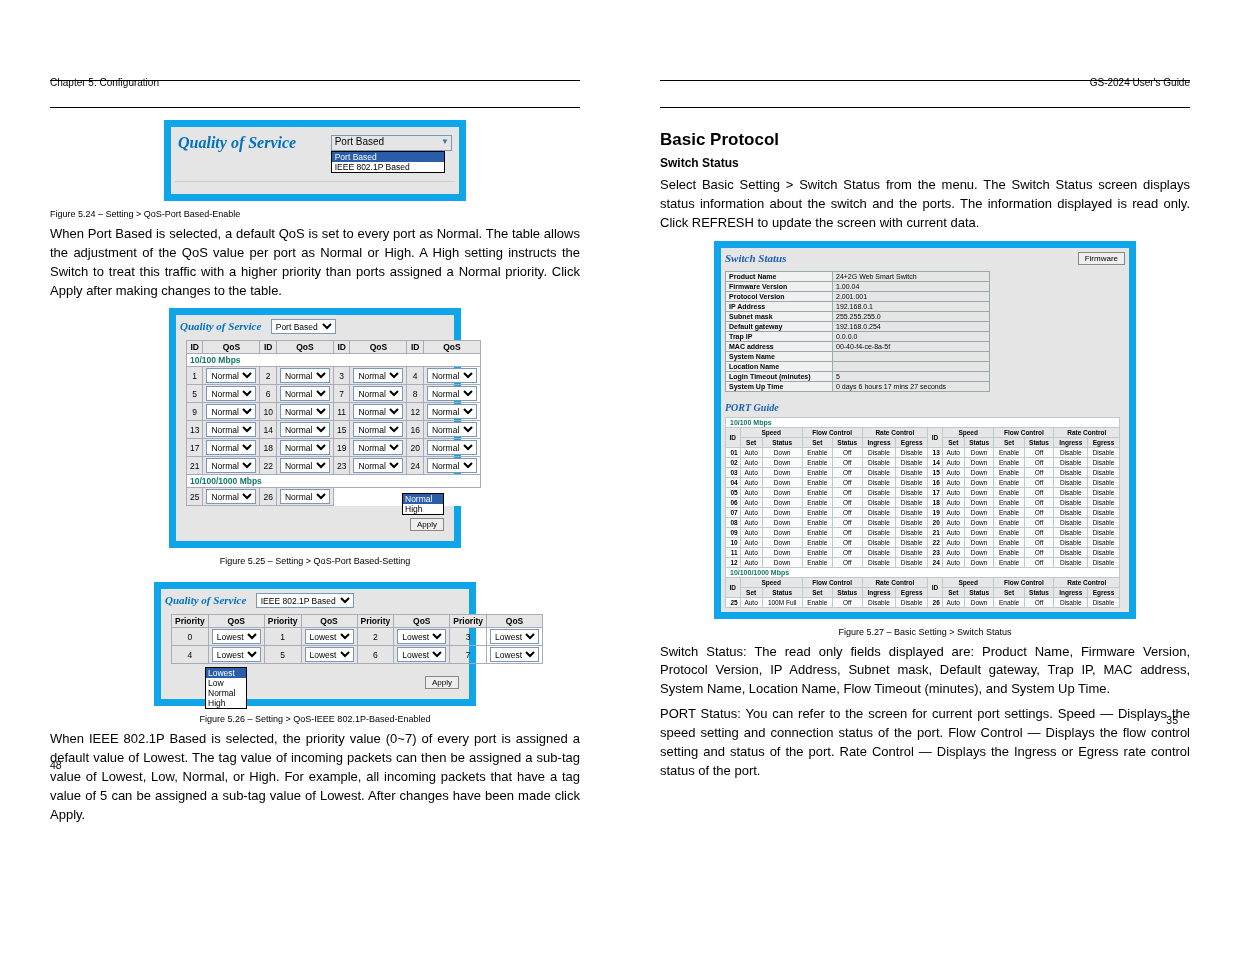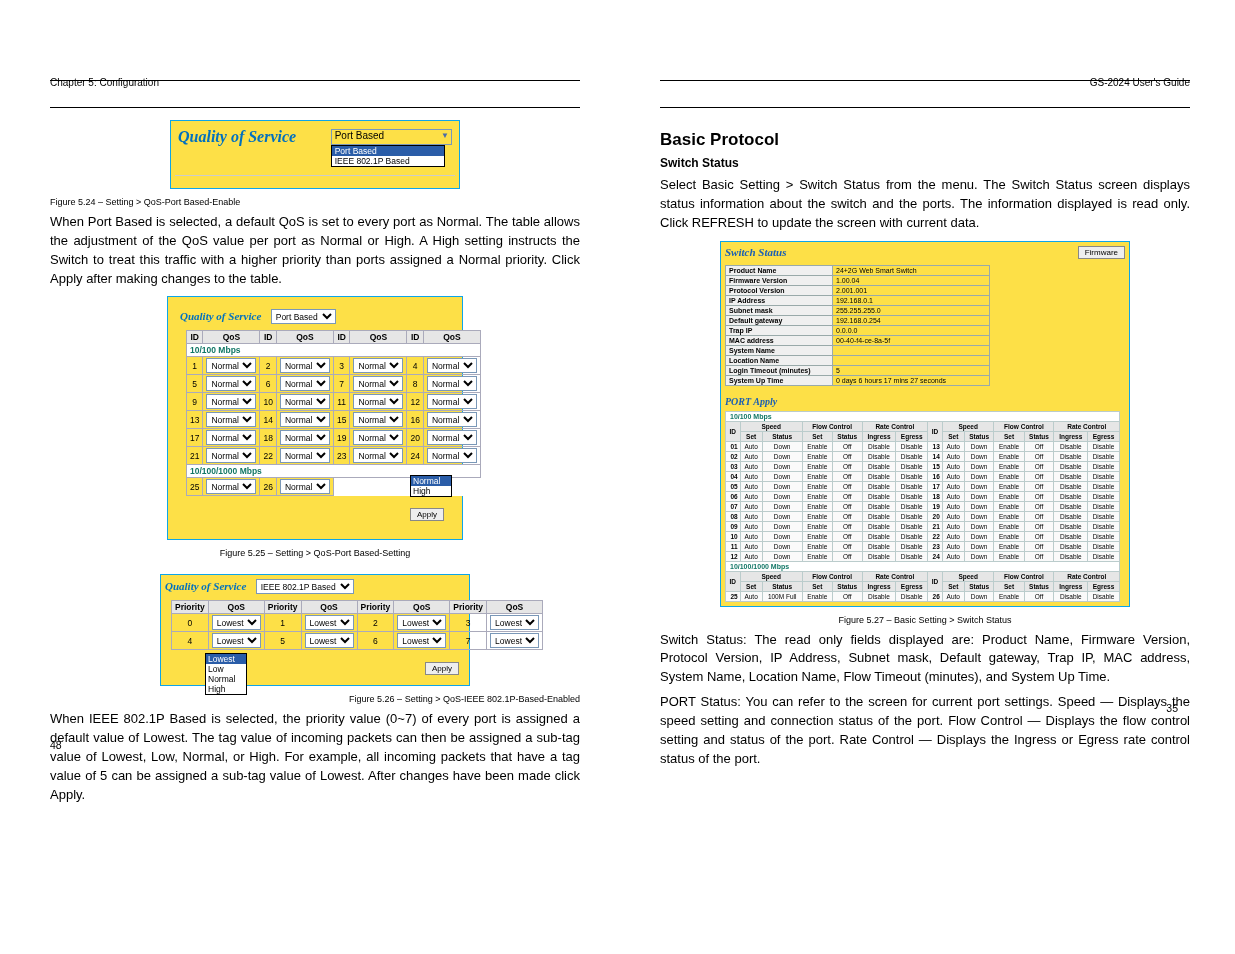--- a/index.html
+++ b/index.html
@@ -11,21 +11,21 @@
   .chapter{position:absolute;bottom:19px;font-size:10px;}
   .left .chapter{left:0;}
   .right .chapter{right:0;}
   .body-text{font-size:13px;line-height:1.45;text-align:justify;margin:6px 0;}
   .h2{font-size:17px;font-weight:bold;margin-top:22px;margin-bottom:2px;}
   .h3{font-size:12px;font-weight:bold;margin-top:6px;margin-bottom:2px;}
   .caption{font-size:9px;margin-top:4px;}
   .footer{position:absolute;bottom:60px;font-size:10.5px;}
   .left .footer{left:0;}
   .right .footer{right:12px;}
-  .screenshot{display:block;margin:8px auto;border:1px solid #0ea5e9;background:#fde047;font-size:8.5px;}
+  .screenshot{display:block;margin:8px auto;border:7px solid #0ea5e9;background:#e5e5e5;font-size:8.5px;}
   select.tiny{font-size:8.5px;height:15px;border:1px solid #7a98b8;background:#fff;}
   .qos-title{color:#0070c0;font-family:Georgia,'Times New Roman',serif;font-style:italic;font-weight:bold;font-size:16px;}
   .sw-title{color:#1a5fb4;font-weight:bold;font-style:italic;font-family:Georgia,serif;font-size:11px;}
   .port-title{color:#1a5fb4;font-weight:bold;font-style:italic;font-family:Georgia,serif;font-size:10px;}
   table.info{border-collapse:collapse;font-size:7px;margin-top:6px;}
   table.info td,table.info th{border:1px solid #9aa;padding:1px 3px;}
   table.info .lbl{font-weight:bold;background:#f0f0f0;text-align:left;}
   table.pstatus{border-collapse:collapse;font-size:6.5px;width:395px;margin-top:4px;}
   table.pstatus th,table.pstatus td{border:1px solid #bcc;padding:1px 2px;text-align:center;}
   table.pstatus th{background:#e6e6e6;font-weight:bold;}
@@ -68,21 +68,21 @@
       </tr>
           </tbody>
         </table>
       <div style="height:26px;"></div>
       <div style="border-top:1px solid #ccc;height:8px;font-size:6px;color:#777;">&nbsp;</div>
     </div>
     <div class="caption" style="">Figure 5.24 – Setting &gt; QoS-Port Based-Enable</div>
 
     <p class="body-text">When Port Based is selected, a default QoS is set to every port as Normal. The table allows the adjustment of the QoS value per port as Normal or High. A High setting instructs the Switch to treat this traffic with a higher priority than ports assigned a Normal priority. Click Apply after making changes to the table.</p>
 
-    <div class="screenshot" style="width:270px;padding:12px;position:relative;">
+    <div class="screenshot" style="width:270px;padding:4px;position:relative;">
       <div>
         <span class="qos-title" style="font-size:11px;">Quality of Service</span>
         &nbsp;&nbsp;
         <select class="tiny"><option>Port Based</option></select>
       </div>
       <table class="qos-grid" id="qos-port-grid">
           <tbody>
             <tr>
               <th>ID</th>
               <th>QoS</th>
@@ -217,21 +217,21 @@
           </tbody>
         </table>
       <div class="dropdown-open" style="left:44px;top:78px;width:40px;">
         <div class="sel" style="padding:0 2px;">Lowest</div>
         <div style="padding:0 2px;">Low</div>
         <div style="padding:0 2px;">Normal</div>
         <div style="padding:0 2px;">High</div>
       </div>
       <div class="apply-wrap"><button class="btn">Apply</button></div>
     </div>
-    <div class="caption" style="text-align:right;">Figure 5.26 – Setting &gt; QoS-IEEE 802.1P-Based-Enabled</div>
+    <div class="caption" style="text-align:center;">Figure 5.26 – Setting &gt; QoS-IEEE 802.1P-Based-Enabled</div>
 
     <p class="body-text">When IEEE 802.1P Based is selected, the priority value (0~7) of every port is assigned a default value of Lowest. The tag value of incoming packets can then be assigned a sub-tag value of Lowest, Low, Normal, or High. For example, all incoming packets that have a tag value of 5 can be assigned a sub-tag value of Lowest. After changes have been made click Apply.</p>
 
     <div class="footer">48</div>
   </div>
 
   <div class="col right">
     <div class="hairlines" style="position:relative;">
       <span class="chapter">GS-2024 User's Guide</span>
     </div>
@@ -291,21 +291,21 @@
               <td class="lbl" style="width:100px;">Login Timeout (minutes)</td>
               <td style="width:150px;">5</td>
             </tr>
             <tr>
               <td class="lbl" style="width:100px;">System Up Time</td>
               <td style="width:150px;">0 days 6 hours 17 mins 27 seconds</td>
             </tr>
           </tbody>
         </table>
 
-      <div class="port-title" style="margin-top:10px;">PORT Apply</div>
+      <div class="port-title" style="margin-top:10px;">PORT Guide</div>
       <table class="pstatus" id="port-status-tbl">
           <tbody>
             <tr>
               <td colspan="14" class="speedh">10/100 Mbps</td>
             </tr>
             <tr>
               <th rowspan="2">ID</th>
               <th colspan="2">Speed</th>
               <th colspan="2">Flow Control</th>
               <th colspan="2">Rate Control</th>

